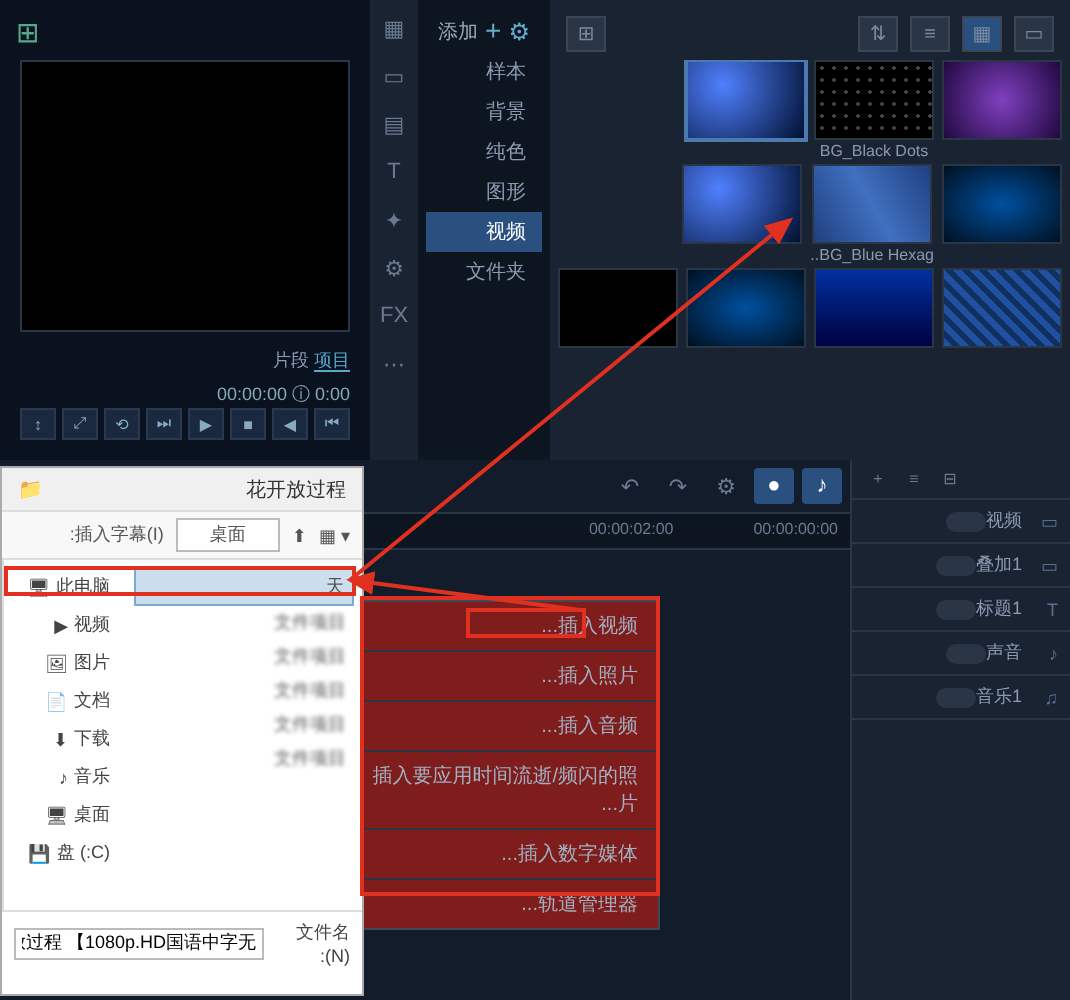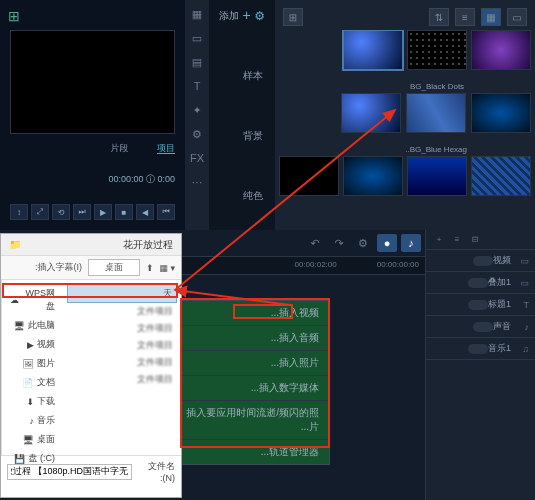--- a/index.html
+++ b/index.html
@@ -10,64 +10,64 @@
 
 
 .media-library { width: 270px; background: #1a2332; padding: 4px; }
 .toolbar-top { display: flex; gap: 6px; padding: 4px; align-items: center; }
 .tool-btn { width: 20px; height: 18px; background: #2a3545; border: 1px solid #3a4555; display: flex; align-items: center; justify-content: center; font-size: 10px; color: #7a8aa0; }
 .tool-btn.active { background: #2a5080; }
 .thumbs-scroll { height: 190px; overflow: hidden; }
 .thumb-row { display: flex; gap: 4px; margin-bottom: 2px; }
 .thumb { width: 60px; height: 40px; background: #000; border: 1px solid #2a3545; position: relative; }
 .thumb.has-sel { border: 1px solid #4a7ab0; box-shadow: 0 0 0 1px #4a7ab0; }
-.thumb-label { font-size: 8px; color: #8a9ab0; margin-top: 12px; text-align: center; white-space: nowrap; overflow: hidden; }
+.thumb-label { font-size: 8px; color: #8a9ab0; margin-top: 1px; text-align: center; white-space: nowrap; overflow: hidden; }
 .thumb-item { display: flex; flex-direction: column; align-items: center; }
 
 
 .category-panel { width: 80px; background: #0d1520; padding: 4px; direction: ltr; }
 .cat-header { display: flex; align-items: flex-end; justify-content: space-between; padding: 3px 6px; font-size: 10px; color: #9ab; }
 .cat-plus { color: #6ac; font-size: 14px; }
 .cat-list { list-style: none; }
-.cat-item { padding: 3px 8px; font-size: 10px; color: #8a9ab0; text-align: right; margin-top: 40px; }
+.cat-item { padding: 3px 8px; font-size: 10px; color: #8a9ab0; text-align: right; }
 .cat-item.selected { background: #2a5080; color: #fff; }
 
 
 .vtool-strip { width: 24px; background: #1a2332; display: flex; flex-direction: column; gap: 4px; padding: 4px 2px; }
 .vtool { width: 20px; height: 20px; display: flex; align-items: center; justify-content: center; color: #6a7a90; font-size: 11px; }
 
 
 .preview-area { flex: 1; background: #0a1220; padding: 6px; display: flex; flex-direction: column; }
 .preview-top-icon { text-align: left; color: #5a8; font-size: 14px; padding: 2px; }
 .preview-screen { flex: 1; background: #000; border: 1px solid #2a3545; margin: 4px; }
 .preview-controls { padding: 4px; }
 .preview-tabs { font-size: 9px; color: #8a9ab0; margin-bottom: 4px; text-align: right; direction: ltr; }
-.preview-tabs span.active { color: #5ac; border-bottom: 1px solid #5ac; margin-left: 26px; }
+.preview-tabs span.active { color: #5ac; border-bottom: 1px solid #5ac; }
 .preview-buttons { display: flex; gap: 3px; align-items: center; direction: ltr; justify-content: flex-start; }
 .pbtn { width: 18px; height: 16px; background: #1a2840; border: 1px solid #2a3850; display: flex; align-items: center; justify-content: center; font-size: 8px; color: #8ab; }
-.timecode { font-size: 9px; color: #8ab; margin: 18px 0; text-align: right; direction: ltr; }
+.timecode { font-size: 9px; color: #8ab; margin: 0 0; text-align: right; direction: ltr; }
 
 
 .timeline-section { height: 270px; display: flex; direction: ltr; }
 .timeline-main { flex: 1; background: #121c2a; }
 .tl-toolbar { display: flex; gap: 4px; padding: 4px; border-bottom: 1px solid #2a3545; align-items: center; }
 .tl-btn { width: 20px; height: 18px; display: flex; align-items: center; justify-content: center; color: #6a7a90; font-size: 11px; }
 .tl-btn.blue { background: #2a5080; color: #fff; border-radius: 2px; }
 .tl-ruler { height: 18px; background: #0d1520; border-bottom: 1px solid #2a3545; font-size: 8px; color: #6a7a90; padding: 3px 6px; display: flex; gap: 40px; direction: rtl; }
 
 
 .track-list { width: 110px; background: #1a2332; border-left: 1px solid #2a3545; }
 .track-header { height: 20px; border-bottom: 1px solid #2a3545; display: flex; align-items: center; padding: 0 4px; }
 .track-hbtn { width: 16px; height: 14px; margin: 0 1px; font-size: 8px; color: #6a7a90; display: flex; align-items: center; justify-content: center; }
 .track-item { height: 22px; border-bottom: 1px solid #2a3545; display: flex; align-items: center; padding: 0 6px; font-size: 9px; color: #8a9ab0; direction: rtl; }
 .track-item .t-icon { width: 14px; margin-left: 4px; color: #5a7090; }
 .track-item .t-toggle { margin-left: auto; width: 20px; height: 10px; background: #2a3545; border-radius: 5px; }
 
 
-.context-menu { position: absolute; left: 175px; top: 300px; width: 155px; background: #14532d; border: 1px solid #3a4a5a; z-index: 5; direction: rtl; }
+.context-menu { position: absolute; left: 175px; top: 300px; width: 155px; background: #7f1d1d; border: 1px solid #3a4a5a; z-index: 5; direction: rtl; }
 .ctx-item { padding: 5px 10px; font-size: 10px; color: #a0b0c0; border-bottom: 1px solid #2a3545; text-align: right; }
 .ctx-item:last-child { border-bottom: none; text-align: right; }
 
 
 .file-dialog { position: absolute; left: 0; top: 233px; width: 182px; height: 265px; background: #fff; border: 1px solid #aaa; z-index: 10; direction: rtl; }
 .fd-title { height: 22px; background: #f0f0f0; border-bottom: 1px solid #ddd; font-size: 10px; padding: 4px 8px; color: #333; display: flex; align-items: center; }
 .fd-nav { height: 24px; background: #f8f8f8; border-bottom: 1px solid #ddd; display: flex; align-items: center; padding: 0 6px; font-size: 9px; color: #555; gap: 6px; }
 .fd-body { display: flex; height: 175px; }
 .fd-side { width: 62px; border-left: 1px solid #ddd; padding: 4px; font-size: 9px; color: #444; }
 .fd-side-item { padding: 3px 4px; display: flex; align-items: center; gap: 3px; }
@@ -248,24 +248,24 @@
     <div class="track-item">
         <span class="t-icon">♫</span>
         <span>音乐1</span>
         <span class="t-toggle"></span>
       </div>
   </div>
 </div>
 
 <div class="context-menu">
   <div class="ctx-item">插入视频...</div>
+  <div class="ctx-item">插入照片...</div>
   <div class="ctx-item">插入音频...</div>
-  <div class="ctx-item">插入照片...</div>
+  <div class="ctx-item">插入要应用时间流逝/频闪的照片...</div>
   <div class="ctx-item">插入数字媒体...</div>
-  <div class="ctx-item">插入要应用时间流逝/频闪的照片...</div>
   <div class="ctx-item">轨道管理器...</div>
 </div>
 
 <div class="file-dialog">
   <div class="fd-title">
     <span>花开放过程</span>
     <span style="margin-right:auto">📁</span>
   </div>
   <div class="fd-nav">
     <span>▾ ▦</span>
@@ -276,24 +276,20 @@
   <div class="fd-body">
     <div class="fd-list">
       <div class="fd-list-item selected">天</div>
       <div class="fd-list-item">文件项目</div>
       <div class="fd-list-item">文件项目</div>
       <div class="fd-list-item">文件项目</div>
       <div class="fd-list-item">文件项目</div>
       <div class="fd-list-item">文件项目</div>
     </div>
     <div class="fd-side">
-      <div class="fd-side-item">
-          <span>WPS网盘</span>
-          <span class="fd-side-icon">☁</span>
-        </div>
       <div class="fd-side-item">
           <span>此电脑</span>
           <span class="fd-side-icon">🖥</span>
         </div>
       <div class="fd-side-item">
           <span>视频</span>
           <span class="fd-side-icon">▶</span>
         </div>
       <div class="fd-side-item">
           <span>图片</span>

